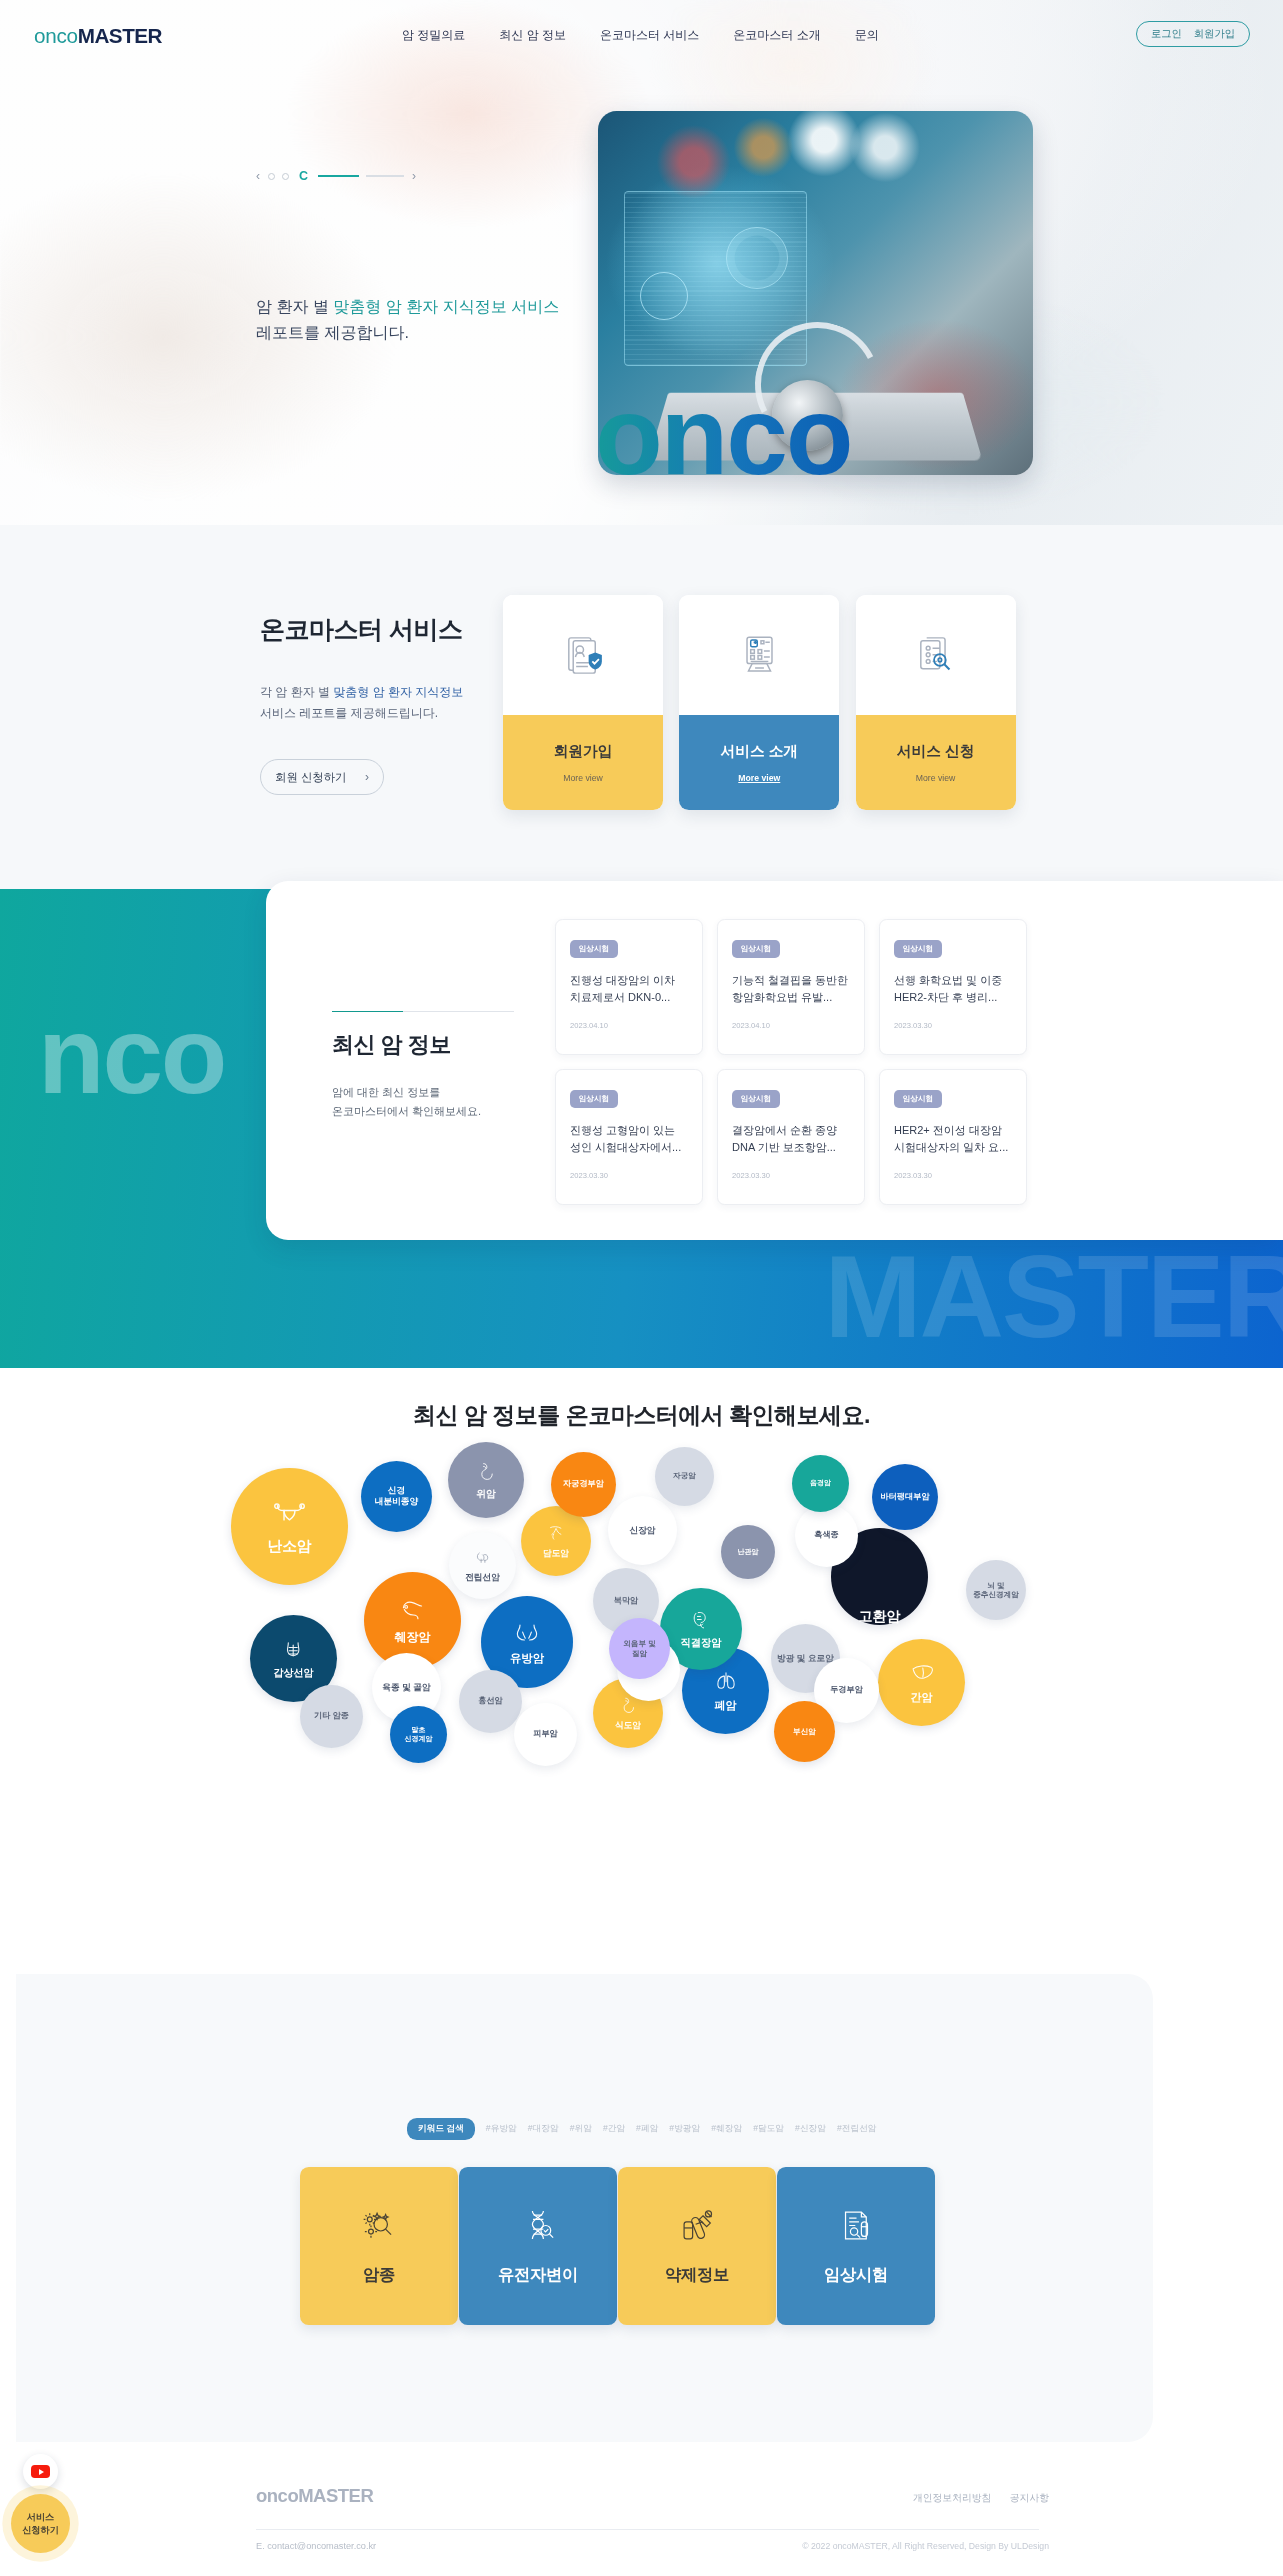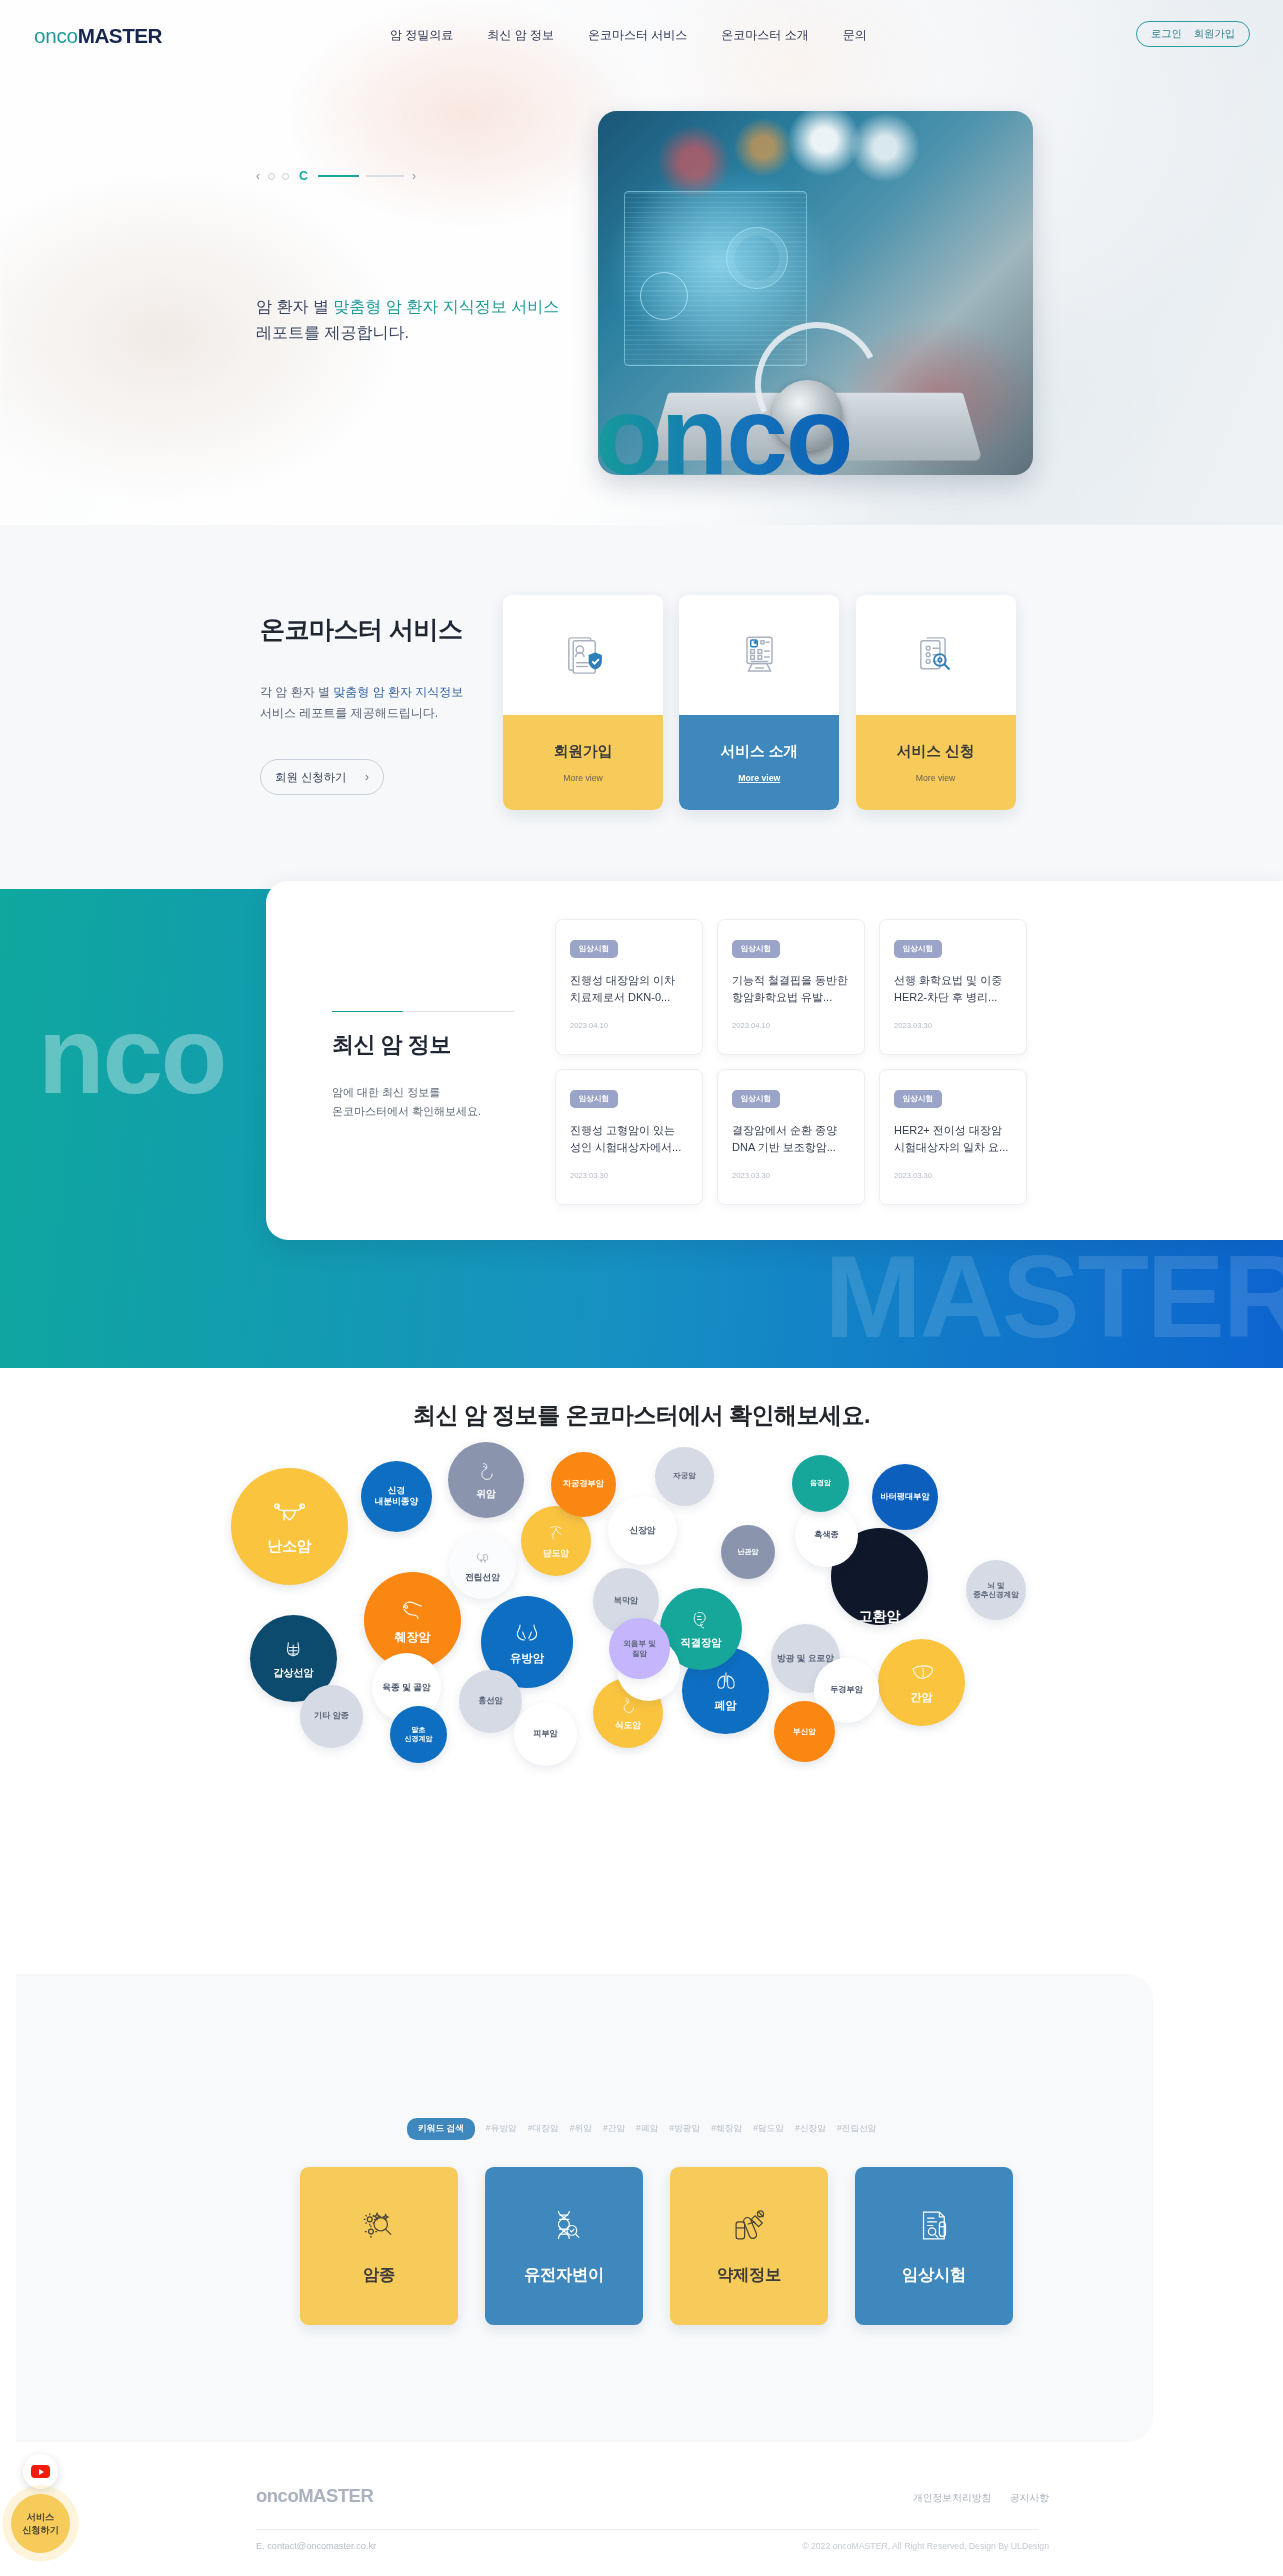--- a/index.html
+++ b/index.html
@@ -13,21 +13,21 @@
   .page { width:1283px; position:relative; overflow:hidden; }
 
   
   .header {
     position:absolute; top:0; left:0; width:1283px; height:70px;
     display:flex; align-items:center; z-index:40;
   }
   .logo { position:absolute; left:34px; top:24px; font-size:20.7px; font-weight:700; letter-spacing:-0.3px; }
   .logo .onco { color:#1f9a9a; font-weight:500; }
   .logo .master { color:#16264d; font-weight:800; letter-spacing:-0.5px; }
-  .nav { position:absolute; left:390px; top:27px; display:flex; gap:34px; }
+  .nav { position:absolute; left:402px; top:27px; display:flex; gap:34px; }
   .nav a { font-size:12px; color:#2a3350; text-decoration:none; white-space:nowrap; font-weight:500;}
   .auth-box {
     position:absolute; right:33px; top:20.7px;
     border:0.9px solid #2e9ca3; border-radius:13px;
     padding:5.4px 14px; display:flex; gap:12px; align-items:center;
   }
   .auth-box span { font-size:10.3px; color:#2e7d8a; white-space:nowrap; }
 
   
   .hero {
@@ -204,21 +204,21 @@
   .search-bar {
     position:absolute; left:454px; top:2061px; width:375px; height:37px;
     background:#fff; border-radius:19.6px; box-shadow:0 2.2px 7.6px rgba(30,50,90,.07);
     display:flex; align-items:center; padding:0 18.5px; justify-content:space-between;
   }
   .search-bar .ph { font-size:9.8px; color:#9aa3b0; }
   .kw-row { position:absolute; left:407px; top:2118px; display:flex; align-items:center; gap:11px; }
   .kw-pill { background:#3e88bd; color:#fff; font-size:8.7px; font-weight:700; padding:4.9px 11px; border-radius:9.8px; white-space:nowrap;}
   .kw-row .kw { font-size:8.7px; color:#b9c1cc; white-space:nowrap; }
 
-  .cat-cards { position:absolute; left:300px; top:2167px; display:flex; gap:27px; }
+  .cat-cards { position:absolute; left:300px; top:2167px; display:flex; gap:1px; }
   .cat-card {
     width:158px; height:158px; border-radius:8.7px;
     display:flex; flex-direction:column; align-items:center; justify-content:center; gap:18.5px;
     box-shadow:0 4.4px 12px rgba(30,50,90,.10);
   }
   .cat-card .ct { font-size:16.3px; font-weight:700; letter-spacing:-0.3px; }
   .cat-card.yellow { background:#f7cb59; color:#3c3b38; }
   .cat-card.blue { background:#3e88bd; color:#ffffff; }
 
   

